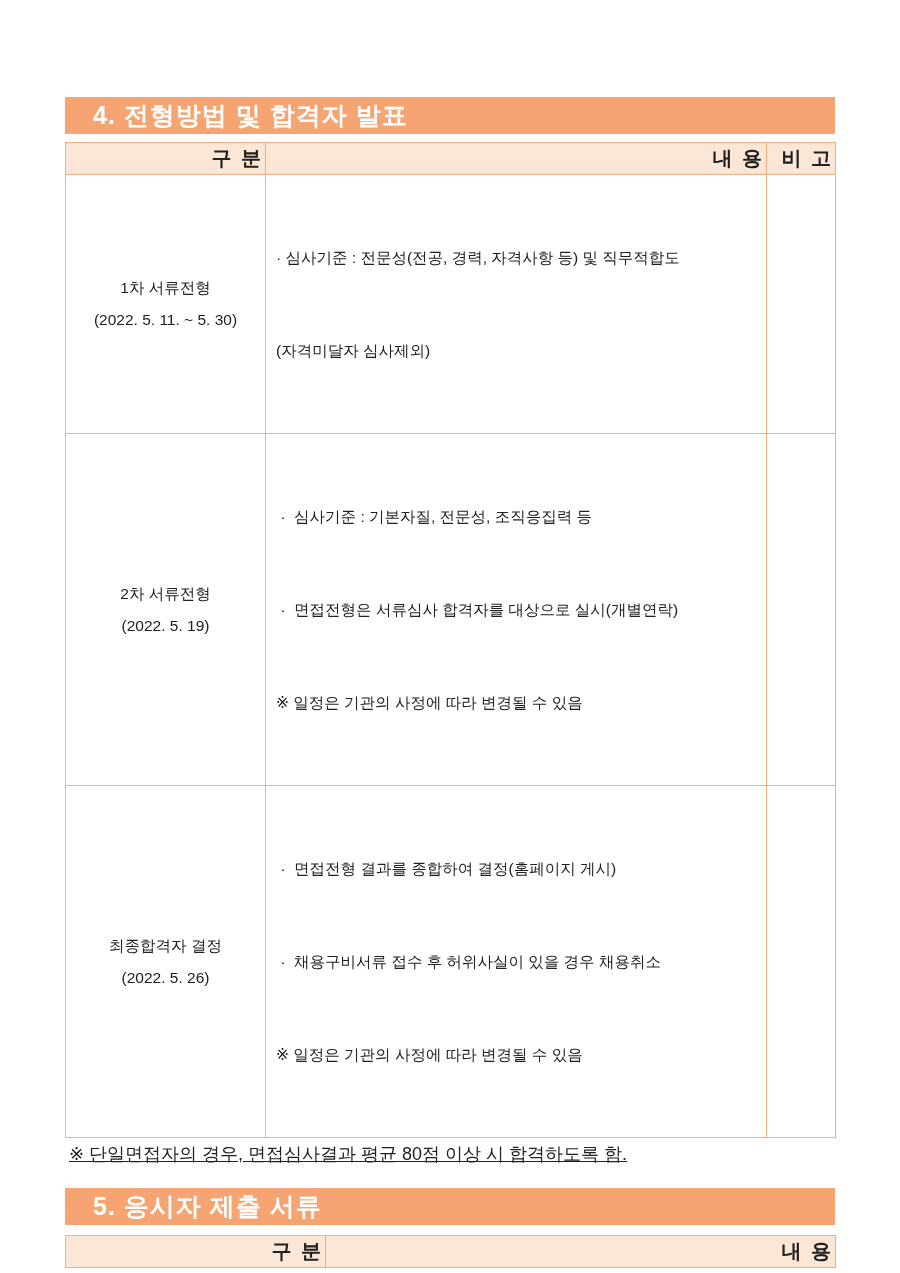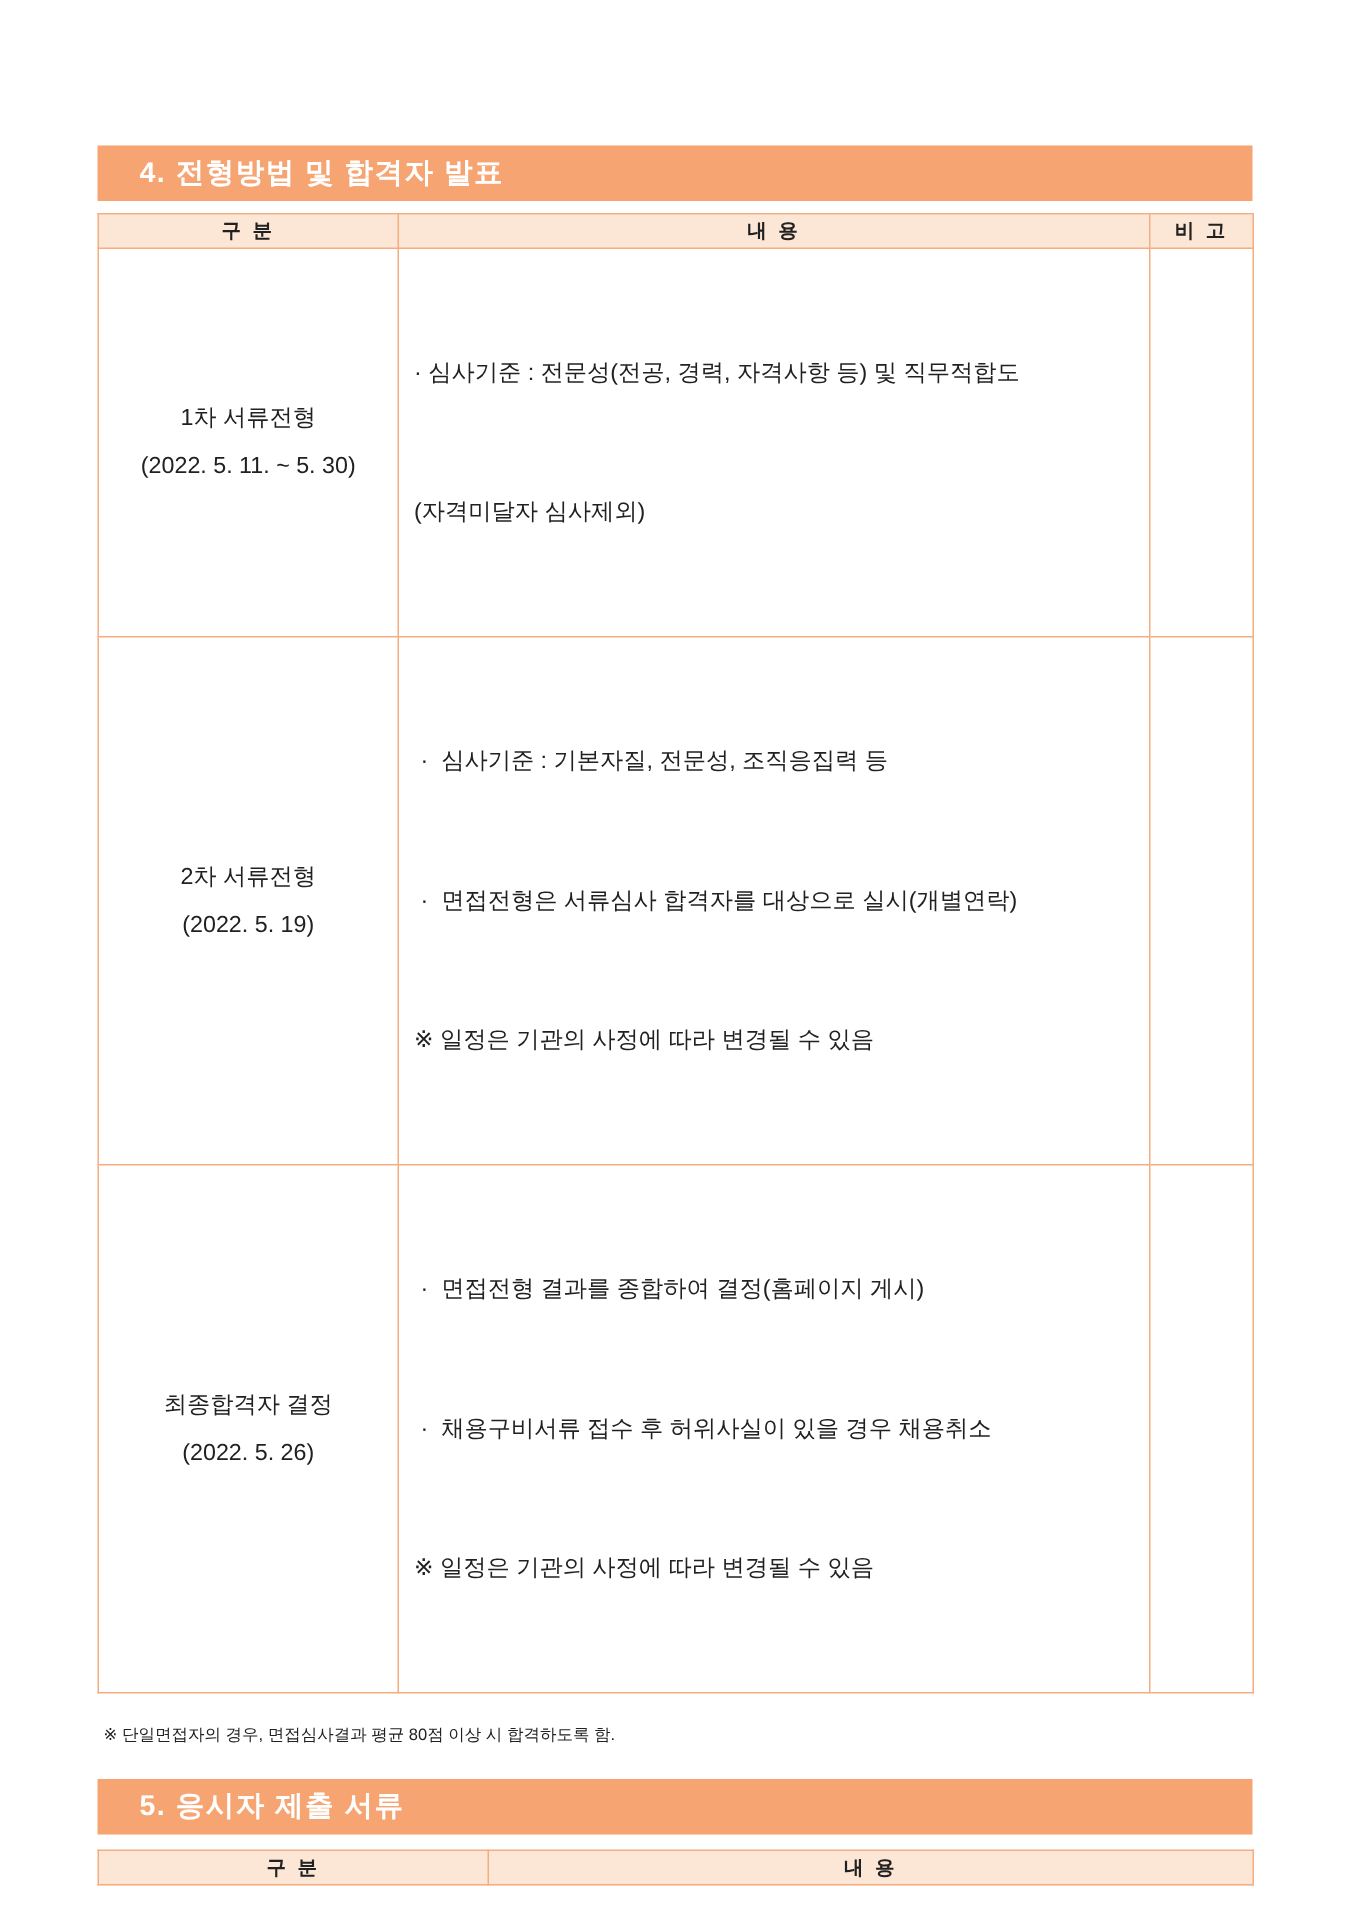--- a/index.html
+++ b/index.html
@@ -11,54 +11,55 @@
     overflow:hidden;
     font-family:"Liberation Sans","DejaVu Sans",sans-serif;
     color:#212121;
     background:#ffffff;
   }
   .section-bar{
     height:37px;
     background:#f6a471;
     color:#ffffff;
     font-weight:bold;
-    font-size:19px;
+    font-size:25px;
     line-height:37px;
     padding-left:28px;
     letter-spacing:1px;
   }
   table.tbl{
     border-collapse:collapse;
     table-layout:fixed;
     width:770px;
     font-size:15.5px;
   }
   table.tbl th, table.tbl td{
     border:1px solid #f3ad80;
     vertical-align:middle;
     box-sizing:border-box;
   }
   table.tbl th{
     background:#fce6d5;
     font-weight:bold;
-    font-size:13px;
-    text-align:center;
+    font-size:20px;
+    text-align:right;
     height:19px;
     padding:2px;
     letter-spacing:2px;
   }
   .tbl4{margin-top:8px;}
   .tbl4 td.gubun{text-align:center;line-height:32px;padding:14px 2px;}
   .tbl4 td.naeyong{padding:5px 6px 5px 10px;line-height:31px;white-space:pre-wrap;}
   .tbl4 td.naeyong .center{}
   .tbl5{margin-top:10px;}
   .note{
-    font-size:11px;
-    margin-top:20px;
+    font-size:18px;
+    margin-top:4px;
     padding-left:4px;
+    text-decoration:underline;
   }
   .bar5{margin-top:22px;}
 </style>
 </head>
 <body>
 
 <div class="page">
 
   <div class="section-bar">
     <span>4. 전형방법 및 합격자 발표</span>

